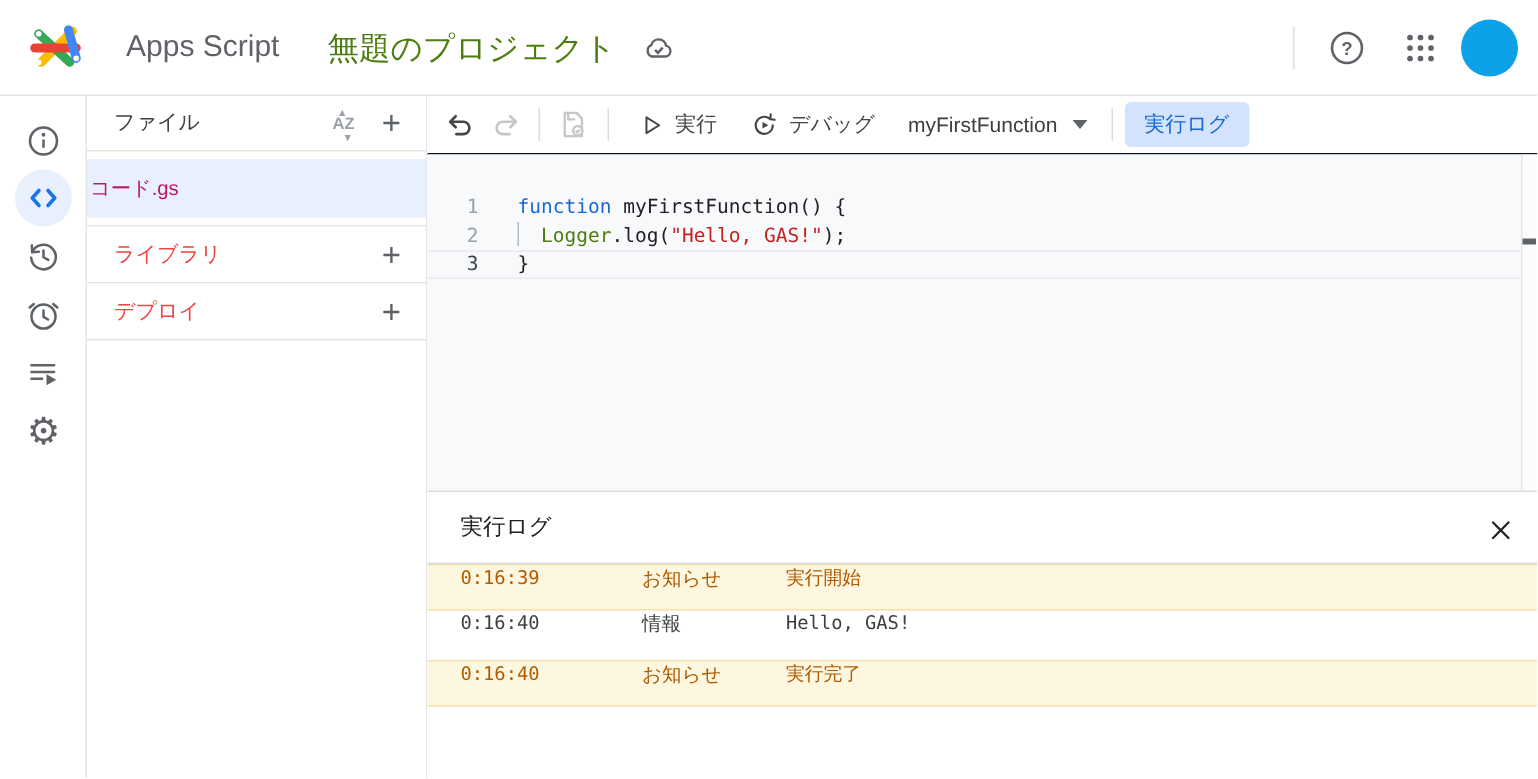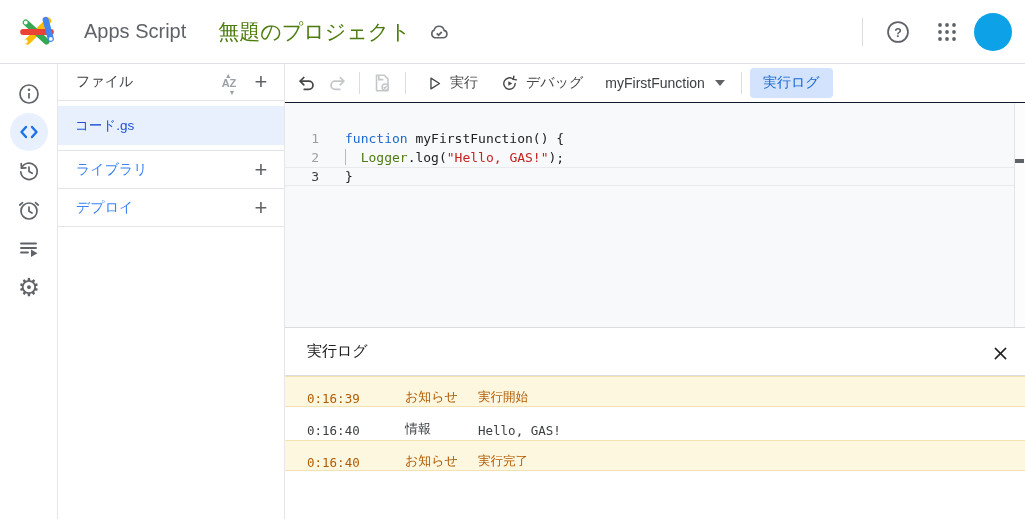--- a/index.html
+++ b/index.html
@@ -45,25 +45,25 @@
   .files-title { margin-left:18px; font-size:14px; color:#3c4043; }
   .sort-btn { position:absolute; right:42px; top:6px; width:26px; height:26px; border:none; background:transparent;
               cursor:pointer; color:#9aa0a6; font-weight:bold; font-size:11px; line-height:1; }
   .sort-az { position:relative; display:inline-block;text-align:right; }
   .sort-az .c-up { position:absolute; left:3px; top:-6px; font-size:7px; }
   .sort-az .c-dn { position:absolute; right:1px; bottom:-7px; font-size:7px; }
   .add-btn { position:absolute; right:8px; top:3px; width:30px; height:30px; border:none; background:transparent;
              cursor:pointer; font-size:22px; color:#5f6368; font-weight:400; line-height:1; }
   .file-row { position:relative; margin-top:5px; height:39px; background:#e8f0fe;
               display:flex; align-items:center; cursor:pointer; }
-  .file-row-label { margin-left:17px; font-size:13.5px; color:#1d4ed8; }
+  .file-row-label { margin-left:2px; font-size:13.5px; color:#be185d; }
   .files-gap { height:6px; border-bottom:1px solid #e3e5e8; }
   .section-row { position:relative; height:38px; border-bottom:1px solid #e3e5e8;
                  display:flex; align-items:center; }
-  .section-label { margin-left:18px; font-size:14px; color:#3b82f6; }
+  .section-label { margin-left:18px; font-size:14px; color:#ef4444; }
   .section-row .add-btn { top:4px; }
 
   
   .main { position:absolute; left:285px; top:64px; width:740px; height:455px; background:#fff; }
 
   
   .toolbar { position:relative; height:39px; background:#fff; border-bottom:1px solid #0f172a;
              display:flex; align-items:center; }
   .tb-icon-btn { border:none; background:transparent; width:28px; height:28px; cursor:pointer;
                  display:flex; align-items:center; justify-content:center; flex:none; }
@@ -95,21 +95,21 @@
   .overview-strip { position:absolute; right:0; top:0; bottom:0; width:11px; background:#fcfcfd;
                     border-left:1px solid #e3e5e8; cursor:pointer; }
   .overview-mark { position:absolute; right:1px; top:56px; width:9px; height:4px; background:#5f6368; }
 
   
   .log-panel { position:relative; height:192px; background:#fff; border-top:1px solid #dadce0; }
   .log-header { position:relative; height:48px; border-bottom:1px solid #dadce0; display:flex; align-items:center; }
   .log-title { margin-left:22px; font-size:15px; color:#202124; }
   .log-close { position:absolute; right:12px; top:12px; width:26px; height:26px; border:none; background:transparent;
                cursor:pointer; display:flex; align-items:center; justify-content:center; }
-  .log-row { display:flex; align-items:flex-end; height:31px; font-size:12.5px; color:#3c4043; }
+  .log-row { display:flex; align-items:flex-start; height:31px; font-size:12.5px; color:#3c4043;gap:23px; }
   .log-row.notice { background:#fef7e0; border-top:1px solid #f3e2b0; border-bottom:1px solid #f3e2b0;
                     color:#b05a00; height:31px; }
   .log-row + .log-row.notice { margin-top:2px; }
   .log-time { margin-left:22px; width:98px; flex:none; font-family:"DejaVu Sans Mono","Liberation Mono",monospace; }
   .log-type { width:73px; flex:none; font-size:13px; }
   .log-msg  { font-family:"DejaVu Sans Mono","Liberation Mono",monospace; }
 </style>
 </head>
 <body>
 

